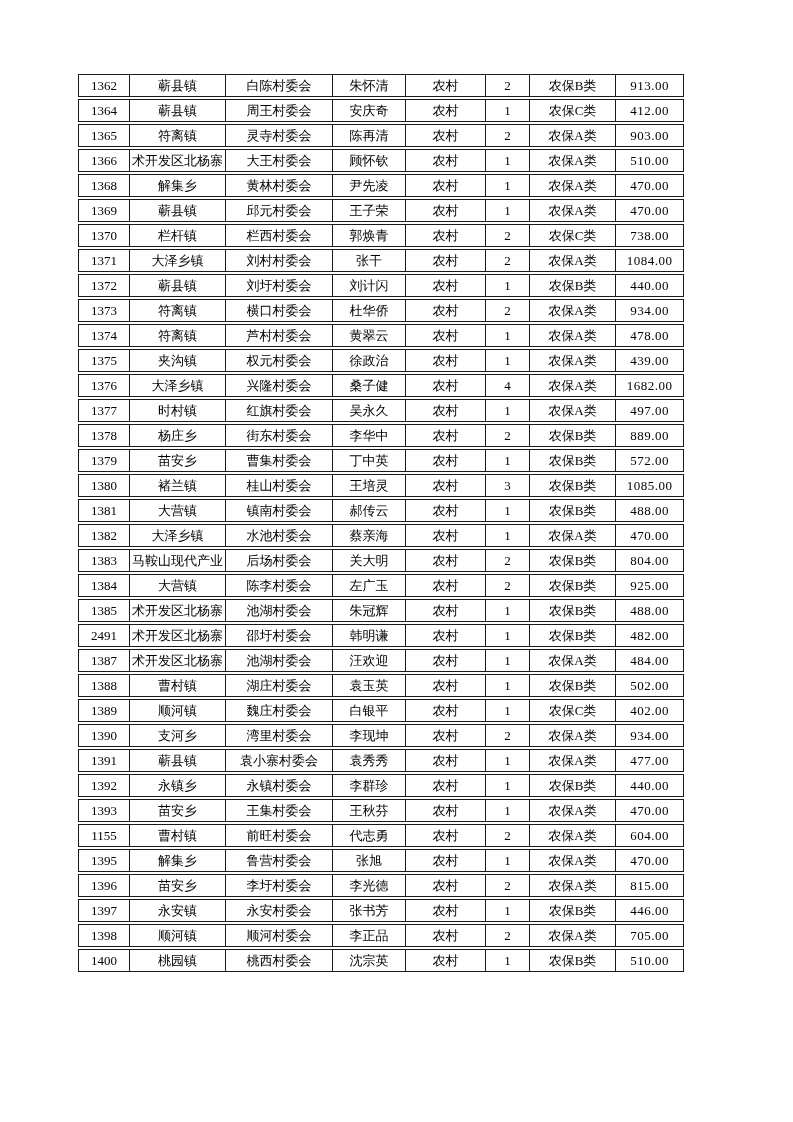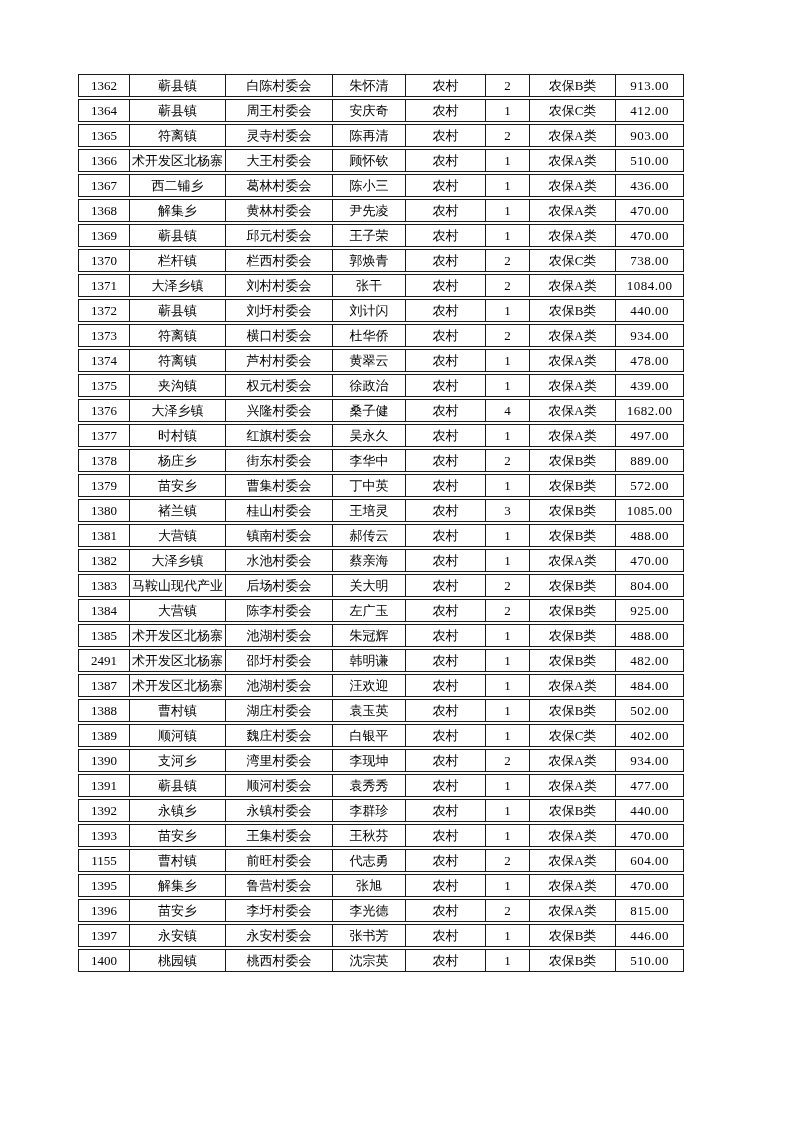--- a/index.html
+++ b/index.html
@@ -101,30 +101,20 @@
       <td>1366</td>
       <td>术开发区北杨寨</td>
       <td>大王村委会</td>
       <td>顾怀钦</td>
       <td>农村</td>
       <td>1</td>
       <td>农保A类</td>
       <td class="amount">510.00</td>
     </tr>
 
-    <tr>
-      <td>1367</td>
-      <td>西二铺乡</td>
-      <td>葛林村委会</td>
-      <td>陈小三</td>
-      <td>农村</td>
-      <td>1</td>
-      <td>农保A类</td>
-      <td class="amount">436.00</td>
-    </tr>
 
     <tr>
       <td>1368</td>
       <td>解集乡</td>
       <td>黄林村委会</td>
       <td>尹先凌</td>
       <td>农村</td>
       <td>1</td>
       <td>农保A类</td>
       <td class="amount">470.00</td>
@@ -368,21 +358,21 @@
       <td>李现坤</td>
       <td>农村</td>
       <td>2</td>
       <td>农保A类</td>
       <td class="amount">934.00</td>
     </tr>
 
     <tr>
       <td>1391</td>
       <td>蕲县镇</td>
-      <td>顺河村委会</td>
+      <td>袁小寨村委会</td>
       <td>袁秀秀</td>
       <td>农村</td>
       <td>1</td>
       <td>农保A类</td>
       <td class="amount">477.00</td>
     </tr>
 
     <tr>
       <td>1392</td>
       <td>永镇乡</td>
@@ -442,20 +432,30 @@
       <td>1397</td>
       <td>永安镇</td>
       <td>永安村委会</td>
       <td>张书芳</td>
       <td>农村</td>
       <td>1</td>
       <td>农保B类</td>
       <td class="amount">446.00</td>
     </tr>
 
+    <tr>
+      <td>1398</td>
+      <td>顺河镇</td>
+      <td>顺河村委会</td>
+      <td>李正品</td>
+      <td>农村</td>
+      <td>2</td>
+      <td>农保A类</td>
+      <td class="amount">705.00</td>
+    </tr>
 
 
     <tr>
       <td>1400</td>
       <td>桃园镇</td>
       <td>桃西村委会</td>
       <td>沈宗英</td>
       <td>农村</td>
       <td>1</td>
       <td>农保B类</td>

